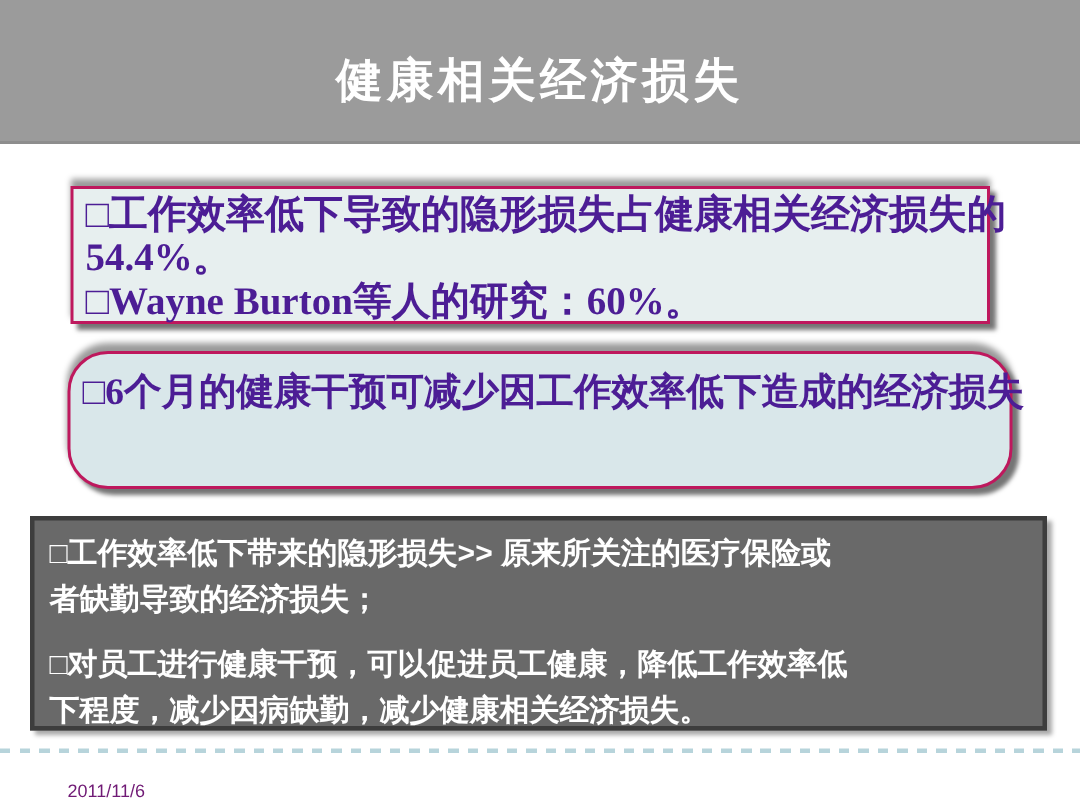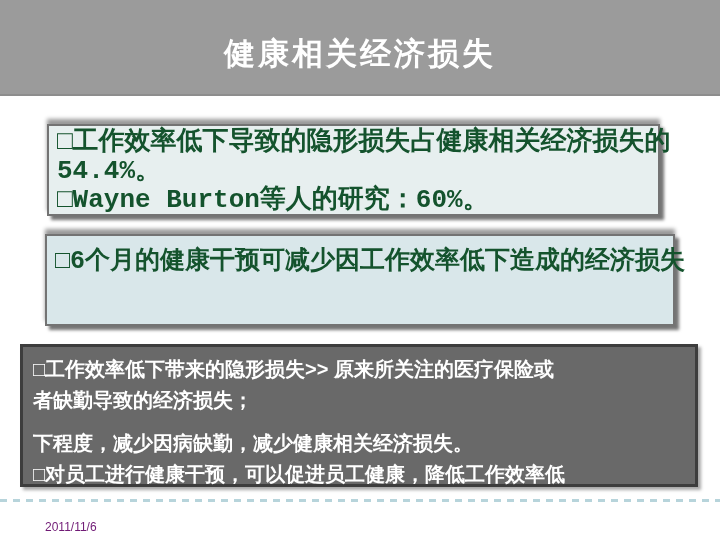--- a/index.html
+++ b/index.html
@@ -34,42 +34,43 @@
     padding-top: 14px;
     font-size: 31px;
     font-weight: bold;
     color: #ffffff;
     letter-spacing: 3px;
     font-family: "Liberation Sans", sans-serif;
   }
   .box {
     position: absolute;
     box-sizing: border-box;
-    border: 2px solid #737373;
+    border: 2px solid #be185d;
     box-shadow: 4px 4px 3px #757575, 0 -5px 4px #9a9a9a;
-    color: #14532d;
+    color: #4c1d95;
     font-weight: bold;
-    font-family: Liberation Mono, monospace;
+    font-family: Liberation Serif, serif;
   }
   .box .line { white-space: nowrap; }
   .box1 {
     left: 47px; top: 124px;
     width: 613px; height: 92px;
     background: #e7efef;
     padding: 2px 8px;
     font-size: 26px;
     line-height: 29px;
   }
   .box2 {
     left: 45px; top: 234px;
     width: 630px; height: 92px;
     background: #d9e7ea;
     padding: 5px 8px;
     font-size: 25px;
     line-height: 41px;
+    border-radius: 27px;
   }
   .box3 {
     left: 20px; top: 344px;
     width: 678px; height: 143px;
     background: #696969;
     border: 3px solid #3d3d3d;
     box-shadow: 3px 3px 3px #a8a8a8;
     padding: 7px 10px;
     color: #ffffff;
     font-family: "Liberation Sans", sans-serif;
@@ -118,22 +119,22 @@
   <section class="box box2">
     <div class="line">□6个月的健康干预可减少因工作效率低下造成的经济损失</div>
   </section>
 
   <section class="box box3">
     <div class="para">
       <div class="line">□工作效率低下带来的隐形损失&gt;&gt; 原来所关注的医疗保险或</div>
       <div class="line">者缺勤导致的经济损失；</div>
     </div>
     <div class="para">
+      <div class="line">□对员工进行健康干预，可以促进员工健康，降低工作效率低</div>
       <div class="line">下程度，减少因病缺勤，减少健康相关经济损失。</div>
-      <div class="line">□对员工进行健康干预，可以促进员工健康，降低工作效率低</div>
     </div>
   </section>
 
   <div class="dashed-divider"></div>
 
   <div class="footer-date">2011/11/6</div>
   <div class="footer-page">53</div>
 
 </div>
 

